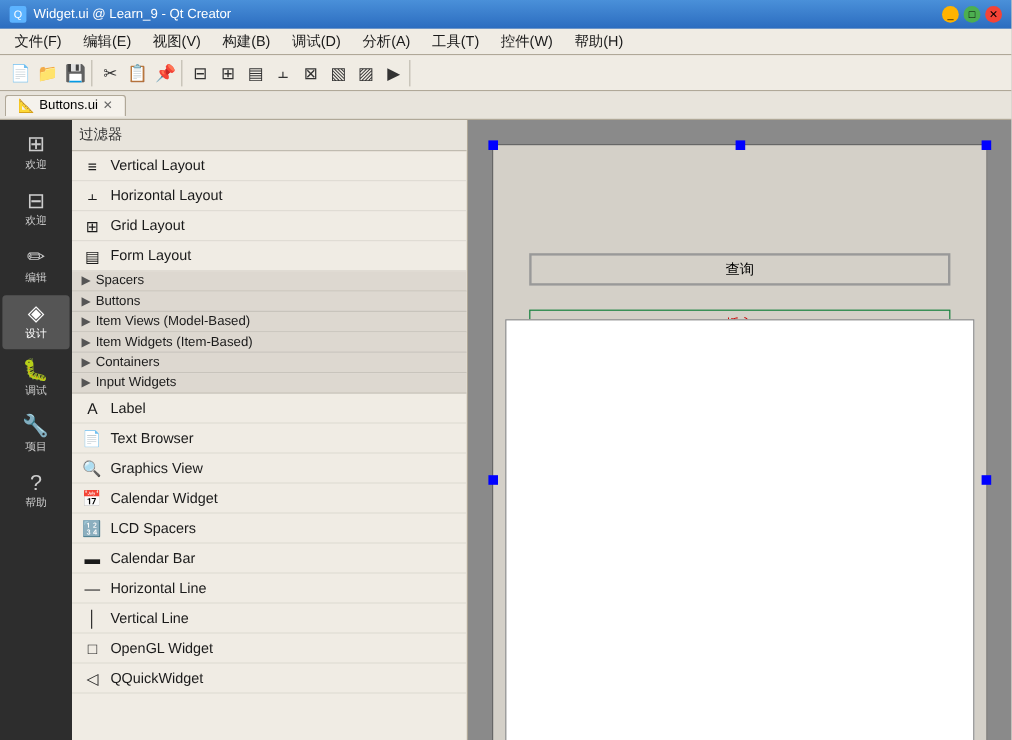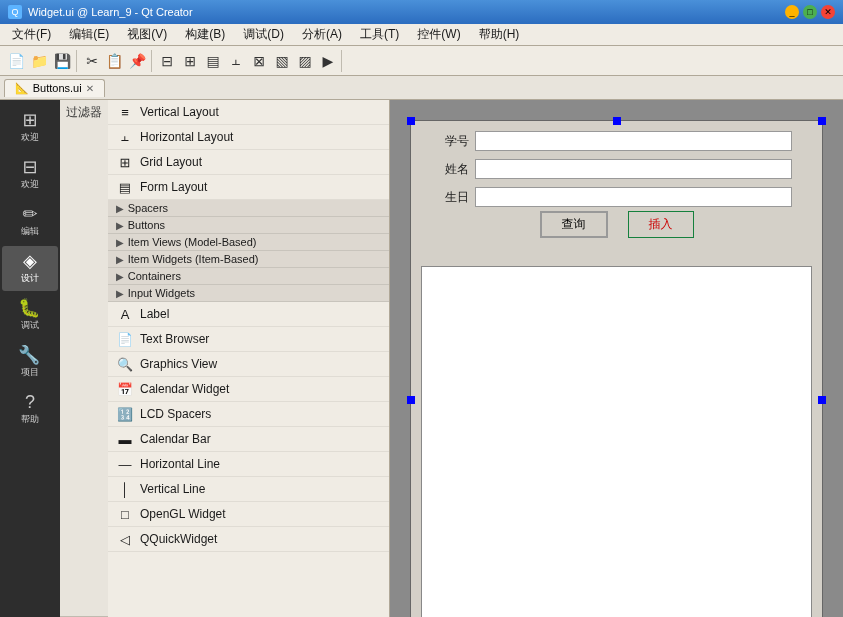--- a/index.html
+++ b/index.html
@@ -168,21 +168,21 @@
       font-size: 18px;
       line-height: 1;
     }
 
     
     .widget-panel {
       width: 330px;
       background: #f0ece4;
       border-right: 1px solid #b0a898;
       display: flex;
-      flex-direction: row;
+      flex-direction: column;
       overflow: hidden;
     }
     .filter-bar {
       padding: 4px 6px;
       background: #e8e4dc;
       border-bottom: 1px solid #c0bbb0;
       font-size: 12px;
       color: #333;
     }
     .widget-list {
@@ -297,20 +297,21 @@
 
     
     .btn-row {
       position: absolute;
       top: 90px;
       left: 30px;
       right: 30px;
       display: flex;
       justify-content: center;
       gap: 20px;
+      flex-direction: column;
     }
     .form-btn {
       padding: 3px 20px;
       background: #d4d0c8;
       border: 2px solid #999;
       font-size: 12px;
       cursor: pointer;
       font-family: "Microsoft YaHei", "SimSun", Arial, sans-serif;
     }
     .form-btn.accent {
@@ -499,34 +500,20 @@
     <div class="widget-canvas">
 
       <div class="handle tl"></div>
       <div class="handle tr"></div>
 
       <div class="handle tm"></div>
 
       <div class="handle lm"></div>
       <div class="handle rm"></div>
 
-      <div class="form-section">
-        <div class="form-row">
-          <span class="form-label">学号</span>
-          <input class="form-input" type="text" style="">
-        </div>
-        <div class="form-row">
-          <span class="form-label">姓名</span>
-          <input class="form-input" type="text" style="">
-        </div>
-        <div class="form-row">
-          <span class="form-label">生日</span>
-          <input class="form-input" type="text" style="">
-        </div>
-      </div>
 
       <div class="btn-row">
         <button class="form-btn">查询</button>
         <button class="form-btn accent">插入</button>
       </div>
 
       <div class="lower-box"></div>
     </div>
   </div>
 

